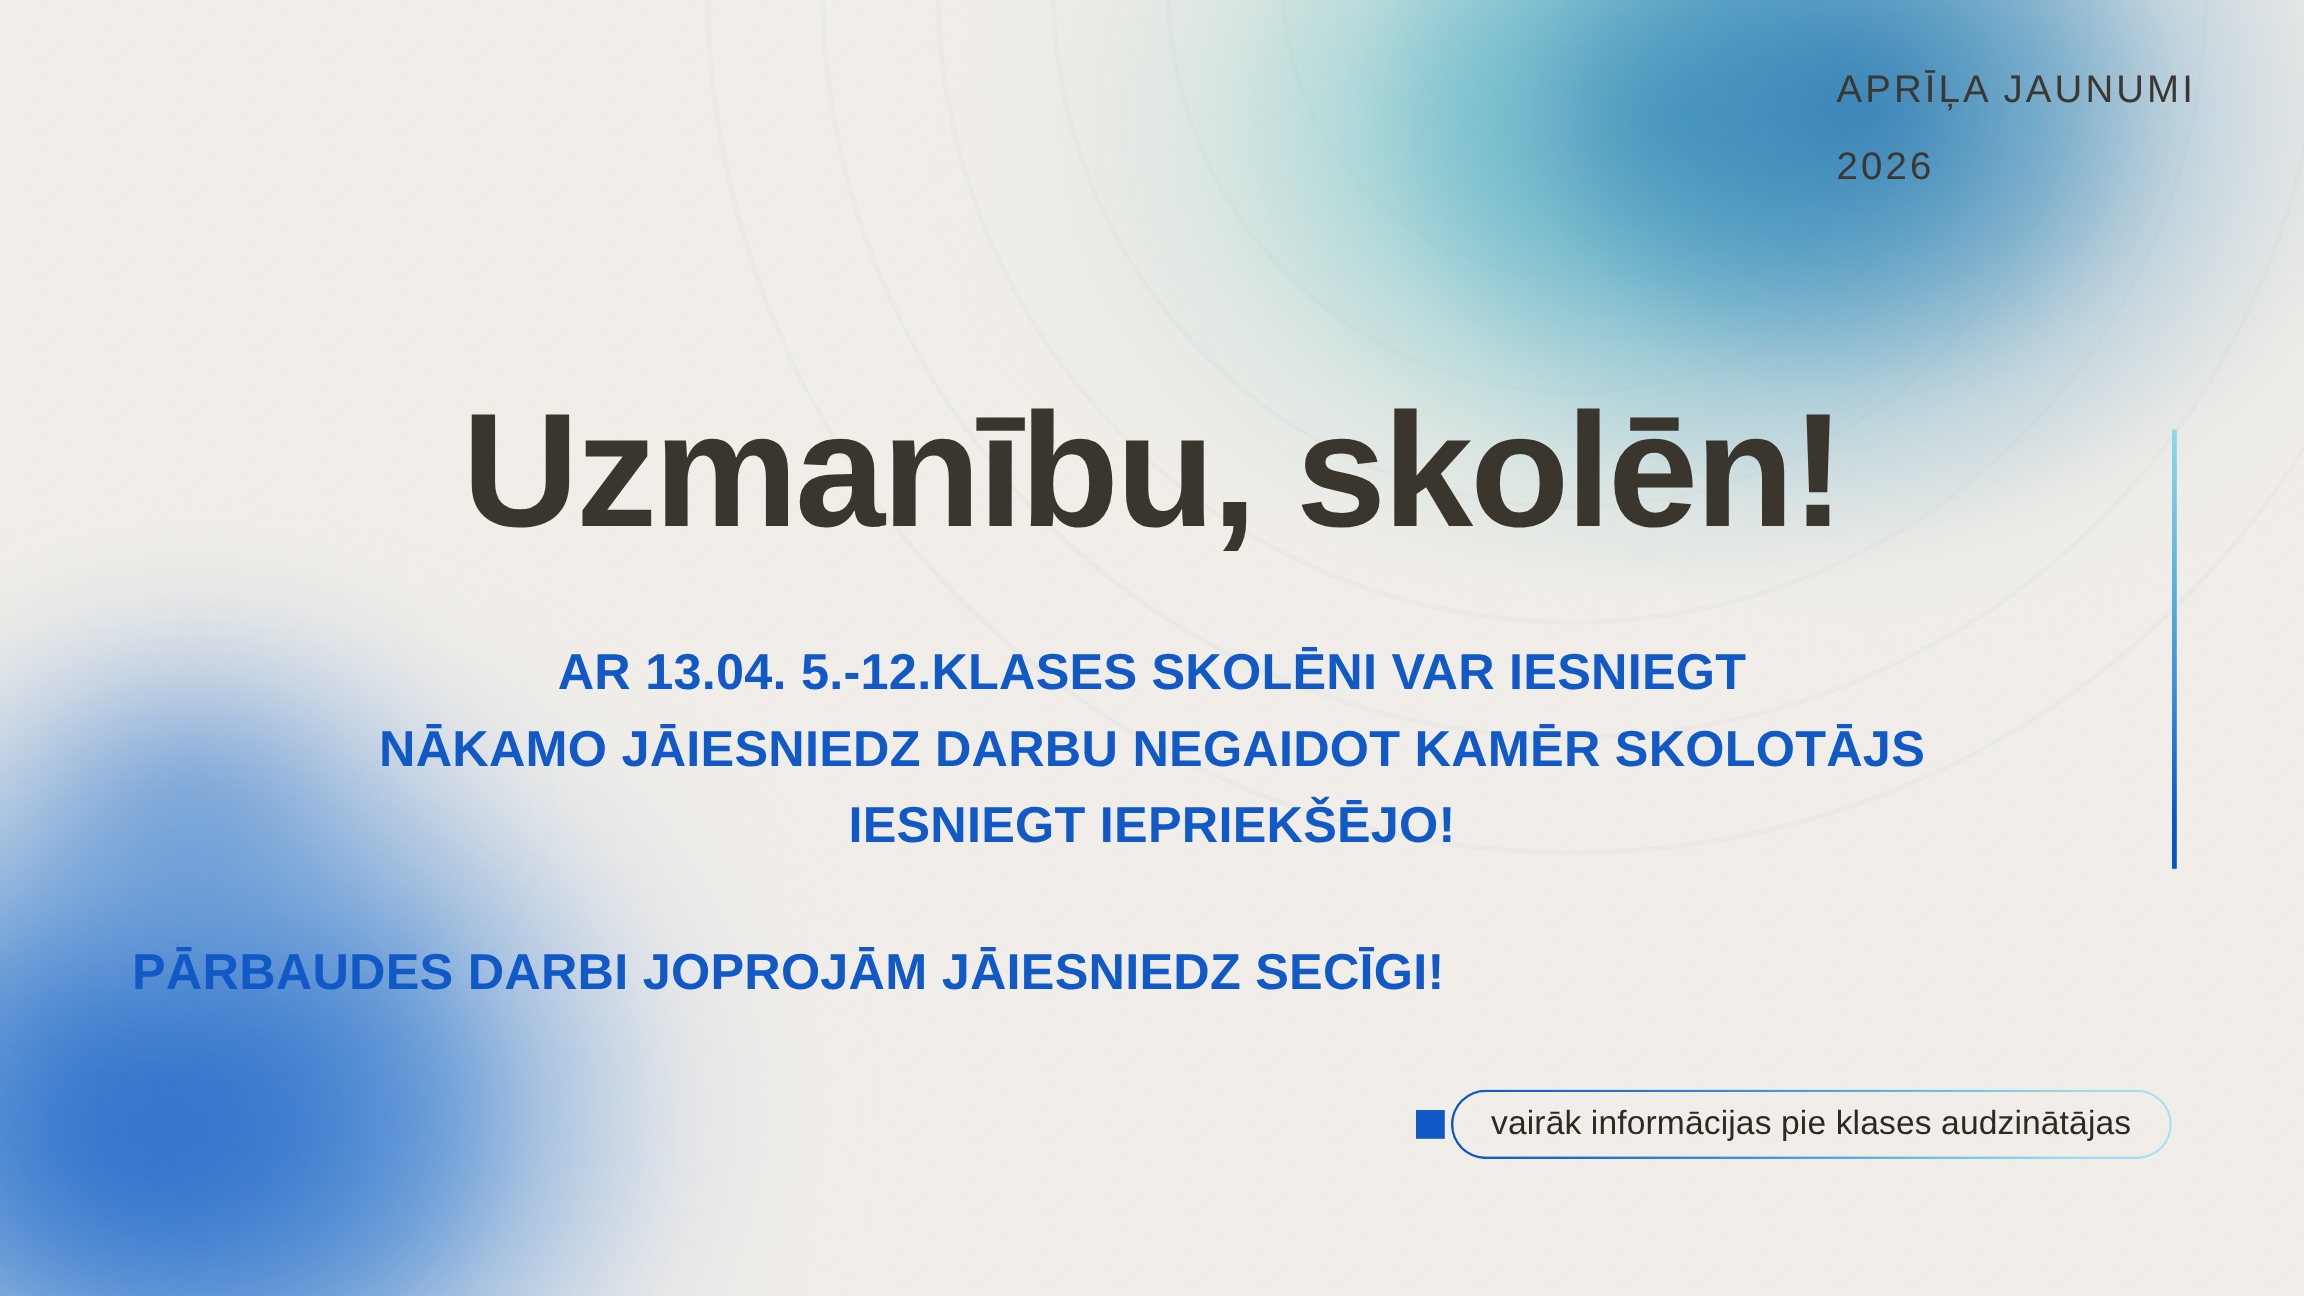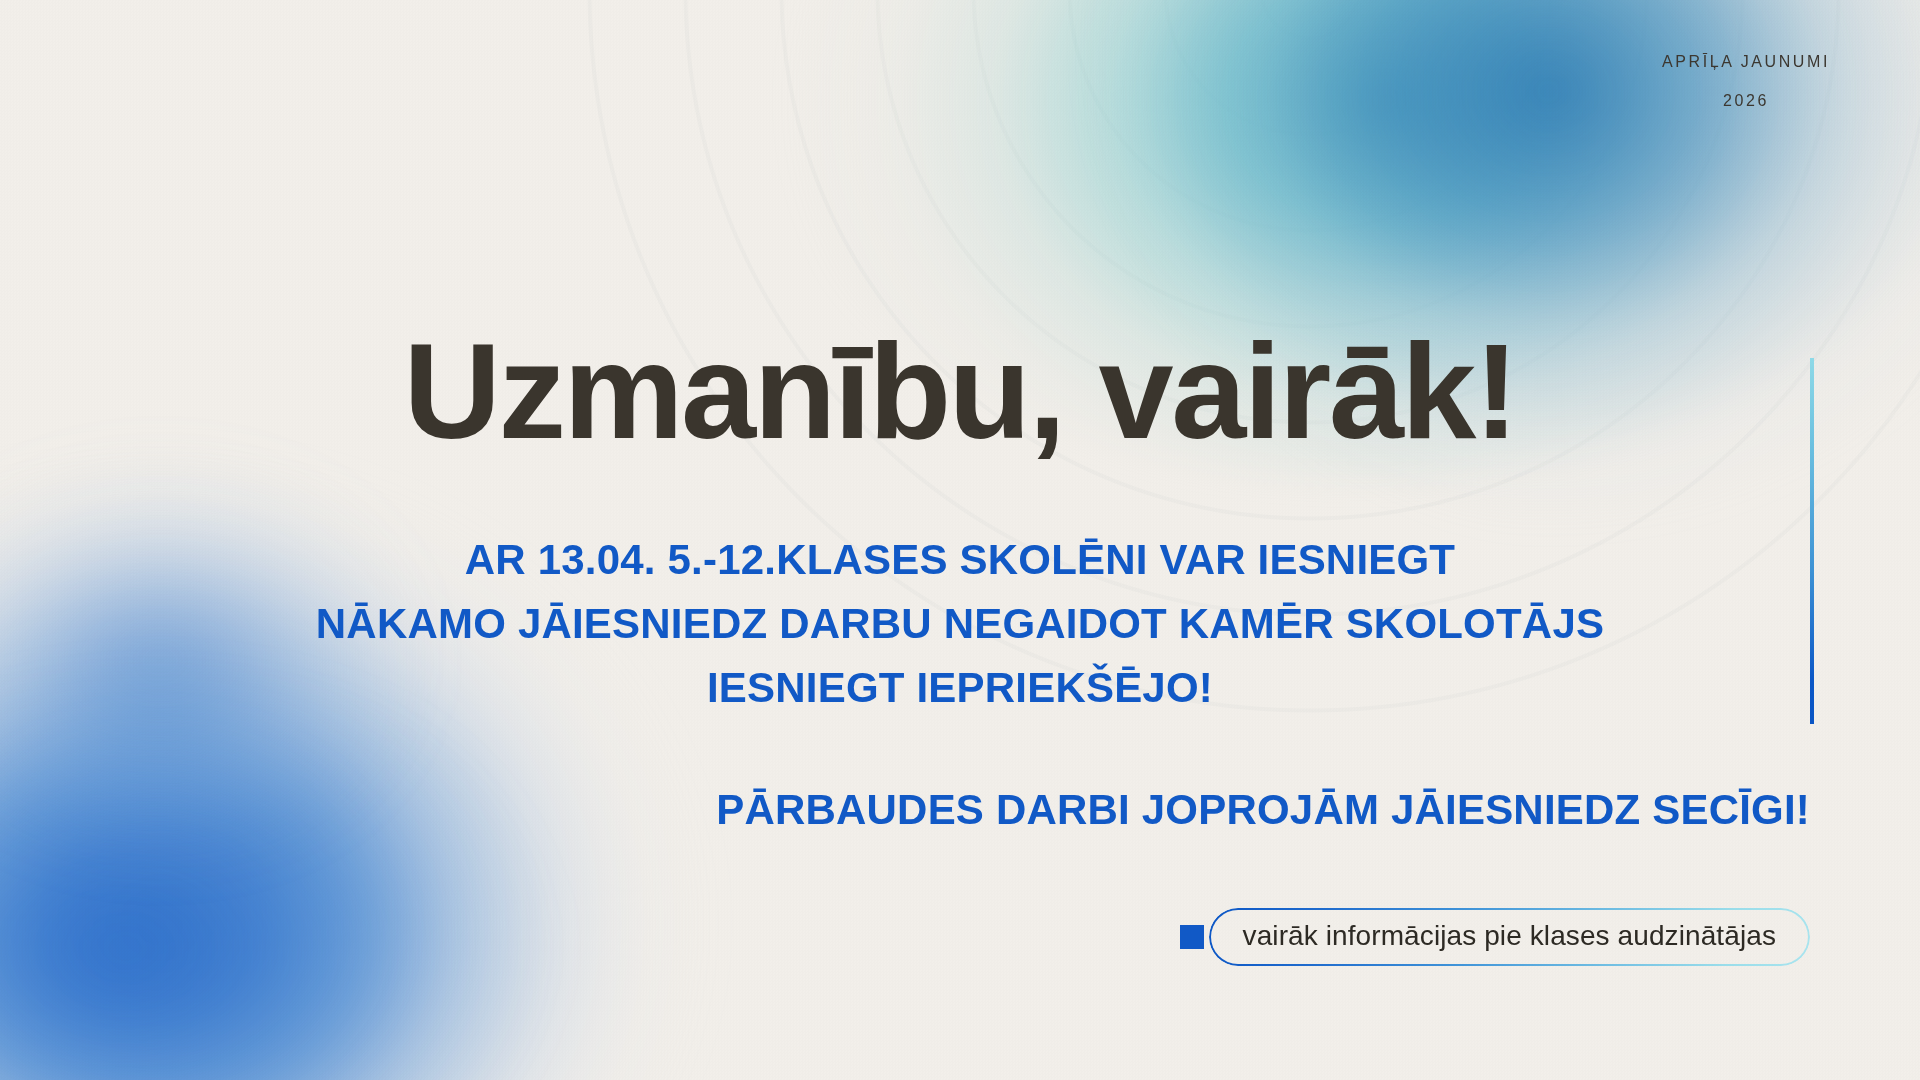--- a/index.html
+++ b/index.html
@@ -122,23 +122,23 @@
   }
 
   
 
   .content { position:relative; z-index:5; width:1920px; height:1080px; }
 
   
   .eyebrow {
     position:absolute;
     top:50px; right:90px;
-    text-align:center;
+    text-align:left;
     color:#3C3730;
-    font-size:16px;
+    font-size:32px;
     font-weight:400;
     letter-spacing:2.6px;
     line-height:1.55;
   }
   .eyebrow .eyebrow-year { display:block;margin-top:14px; }
 
   
   .headline {
     position:absolute;
     left:0; right:0;
@@ -181,21 +181,21 @@
     line-height:1.52;
     white-space:nowrap;
   }
   .body-copy .line { display:block; }
 
   .body-copy-2 {
     position:absolute;
     right:110px;
     top:778px;
     width:1700px;
-    text-align:right;
+    text-align:left;
     color:#1159C6;
     font-size:42px;
     font-weight:700;
     letter-spacing:0.2px;
     line-height:1.52;
     white-space:nowrap;
   }
 
   
   .footnote {
@@ -256,21 +256,21 @@
   <div class="bg-layer blob-blue-3"></div>
   <div class="bg-layer grain"></div>
 
   <div class="content">
 
     <div class="eyebrow">
       <span class="eyebrow-title">APRĪĻA JAUNUMI</span>
       <span class="eyebrow-year">2026</span>
     </div>
 
-    <h1 class="headline">Uzmanību, vairāk!</h1>
+    <h1 class="headline">Uzmanību, skolēn!</h1>
 
     <div class="vrule"></div>
 
     <div class="body-copy">
       <span class="line">AR 13.04. 5.-12.KLASES SKOLĒNI VAR IESNIEGT</span>
       <span class="line">NĀKAMO JĀIESNIEDZ DARBU NEGAIDOT KAMĒR SKOLOTĀJS</span>
       <span class="line">IESNIEGT IEPRIEKŠĒJO!</span>
     </div>
 
     <div class="body-copy-2">PĀRBAUDES DARBI JOPROJĀM JĀIESNIEDZ SECĪGI!</div>

